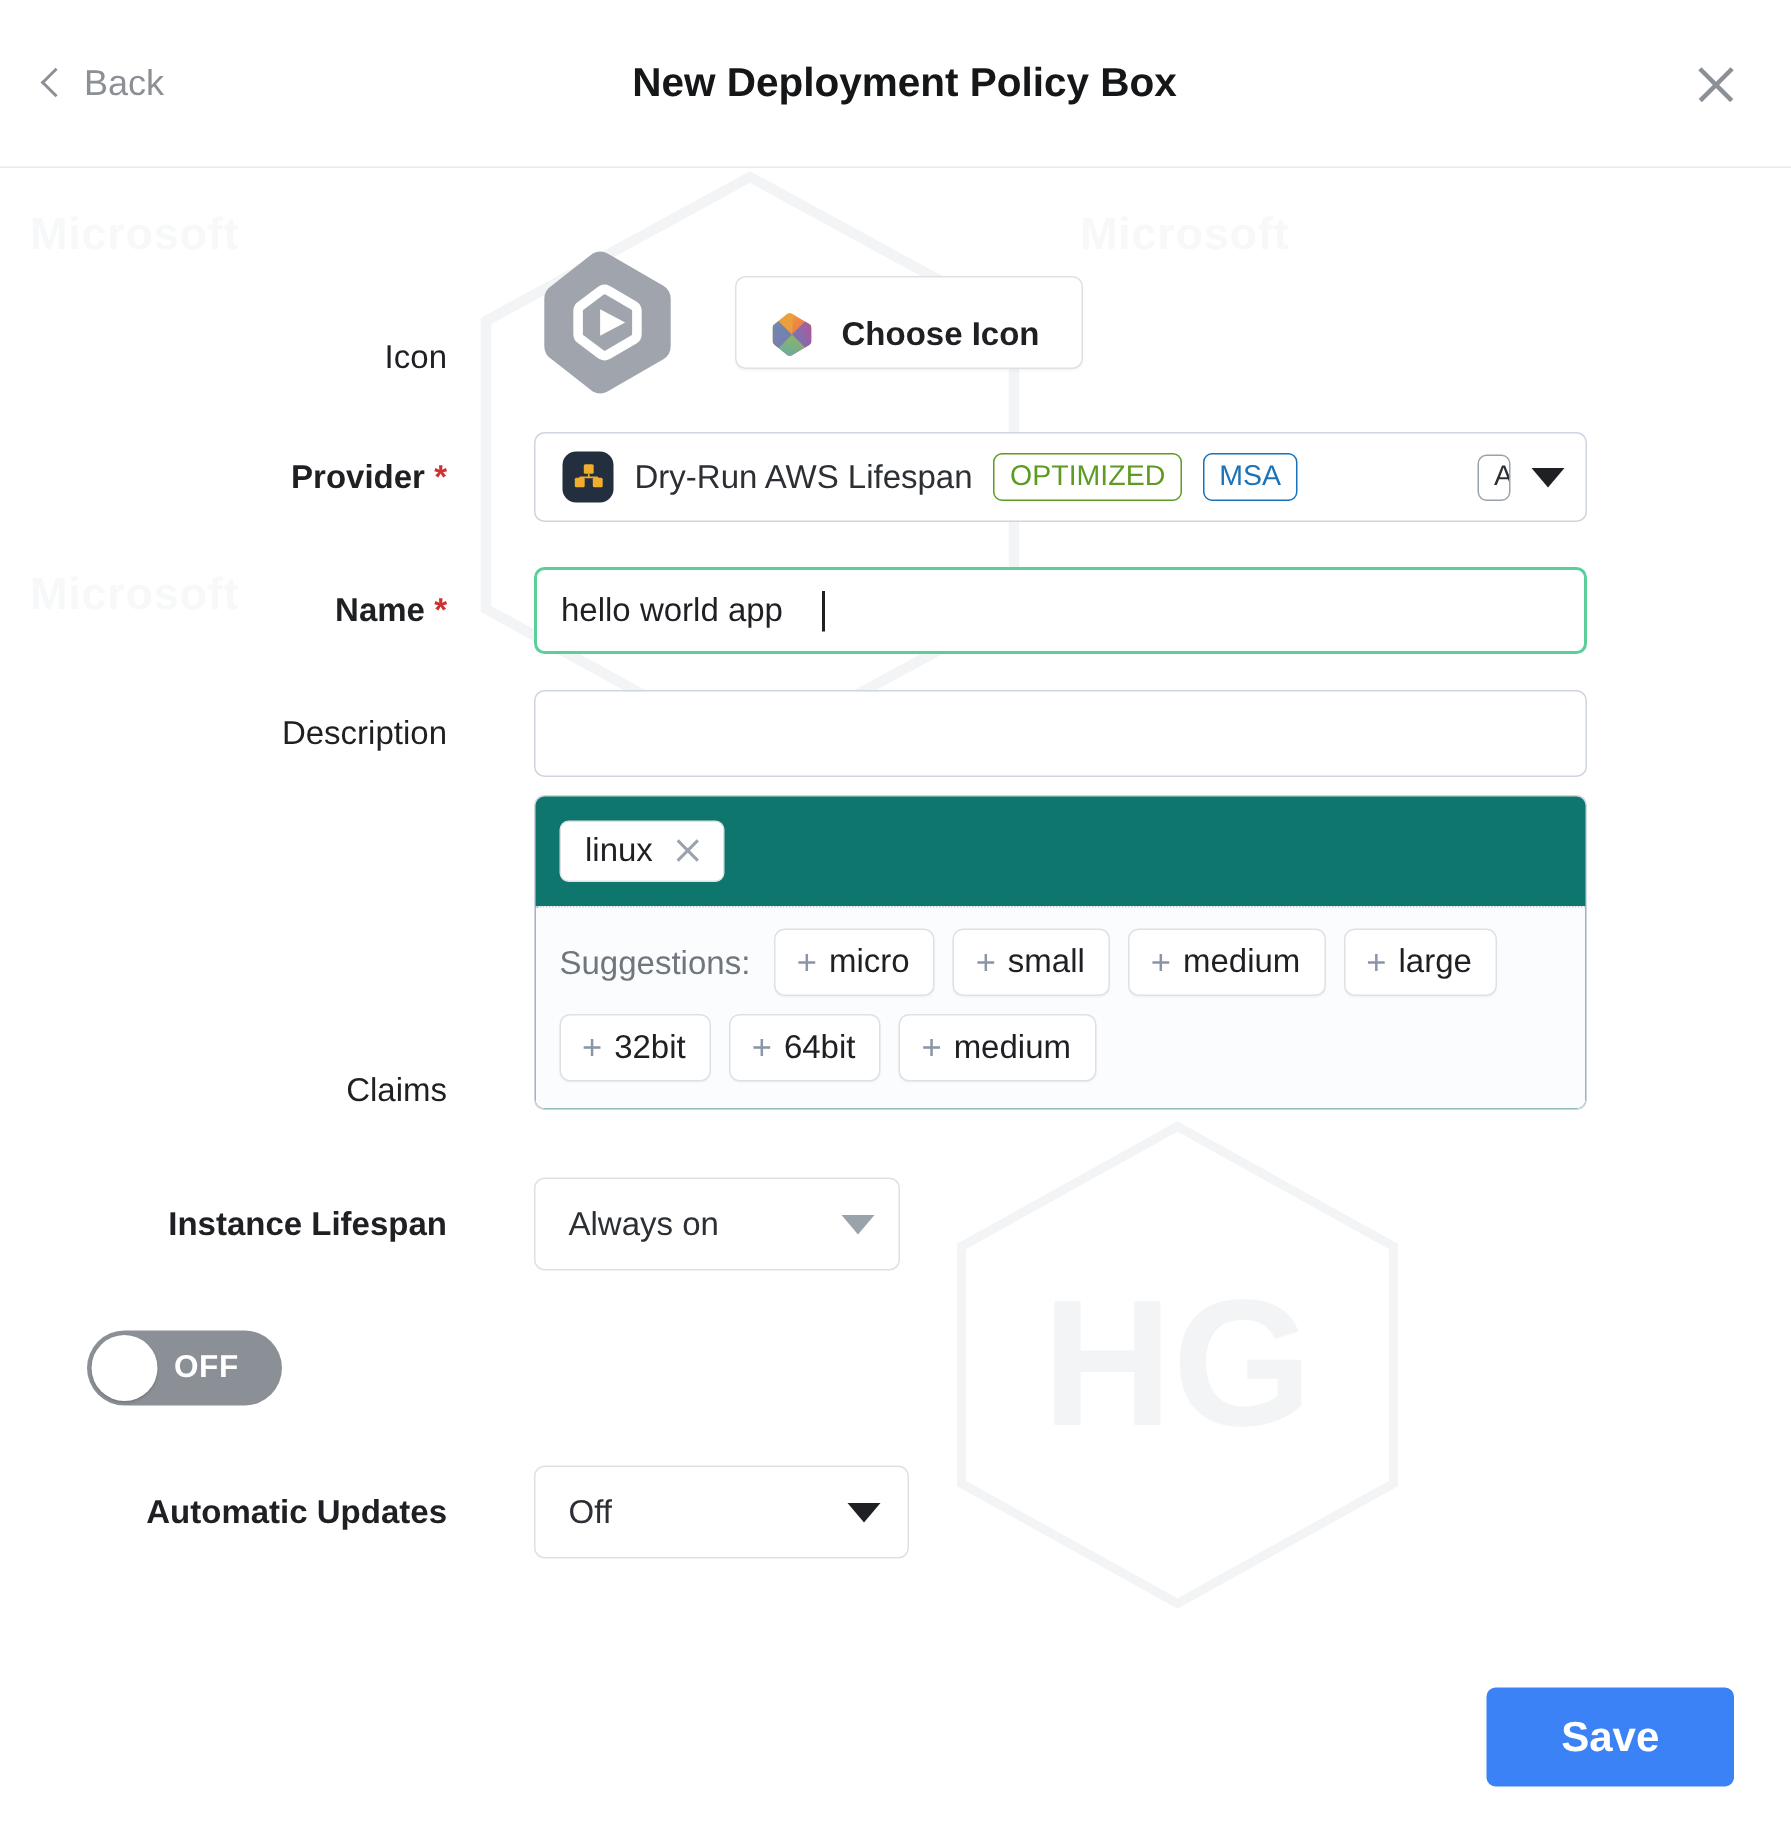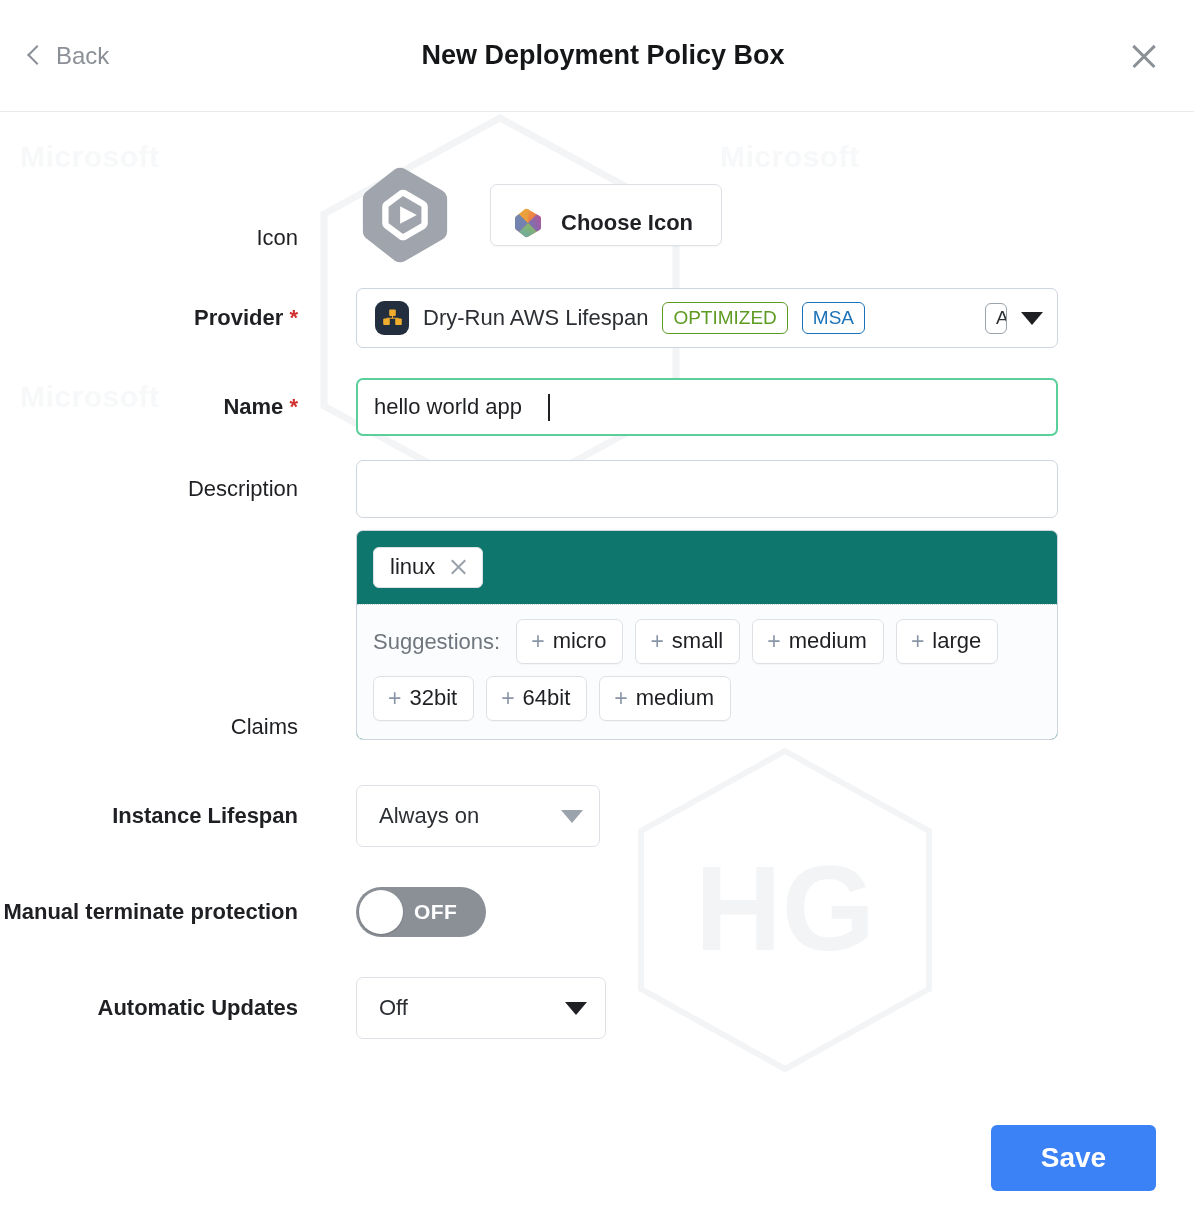--- a/index.html
+++ b/index.html
@@ -455,21 +455,20 @@
     <div class="label">Instance Lifespan</div>
     <div class="field">
       <div class="ctl" id="lifespan-box">
         <span>Always on</span>
         <span class="caret muted"></span>
       </div>
     </div>
   </div>
 
   <div class="row" id="row-protect">
-    <div class="label">Manual terminate protection</div>
     <div class="field">
       <div id="toggle">
         <span id="toggle-knob"></span>
         <span id="toggle-label">OFF</span>
       </div>
     </div>
   </div>
 
   <div class="row" id="row-updates">
     <div class="label">Automatic Updates</div>

